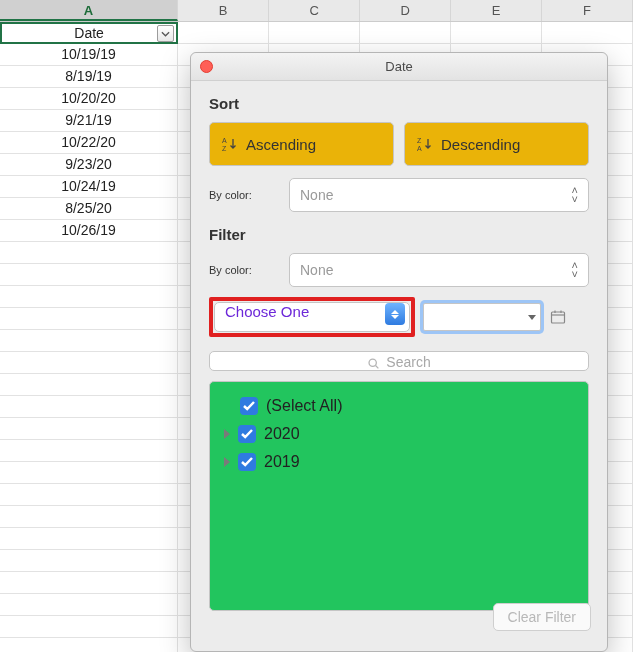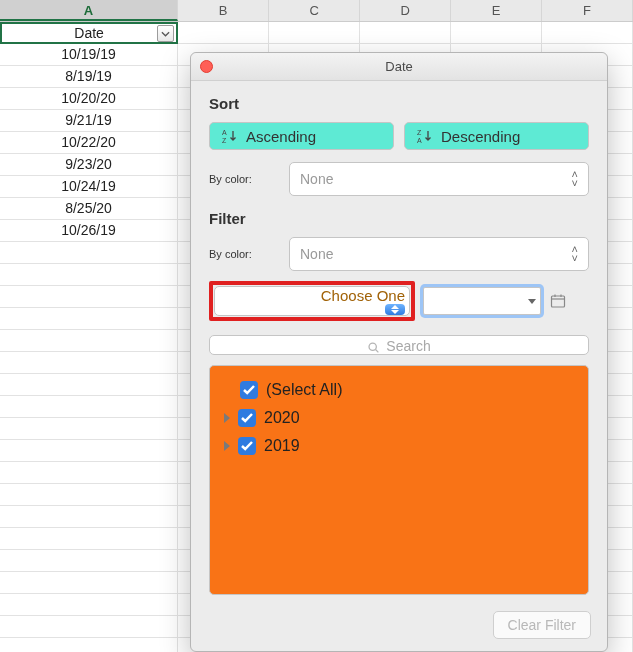--- a/index.html
+++ b/index.html
@@ -41,68 +41,68 @@
     background: #ececec; border: 1px solid #b5b5b5; border-radius: 6px;
     box-shadow: 0 10px 30px rgba(0,0,0,.25);
   }
   .titlebar { height: 28px; position: relative; text-align:center; line-height:28px; font-size:13px; color:#4a4a4a; border-bottom:1px solid #d0d0d0; background: linear-gradient(#f3f3f3,#e3e3e3); border-radius:6px 6px 0 0;}
   .close-dot { position:absolute; left:9px; top:7px; width:13px; height:13px; border-radius:50%; background:#ff5f57; border:1px solid #e33e32; }
 
   .section-label { font-weight:700; font-size:15px; color:#333; margin: 14px 0 10px 18px; }
 
   .sort-row { display:flex; gap:10px; padding: 0 18px; }
   .sort-btn {
-    flex:1; height:28px; background:#5eead4; border:1px solid #c5c5c5; border-radius:5px;
+    flex:1; height:44px; background:#eab308; border:1px solid #c5c5c5; border-radius:5px;
     display:flex; align-items:center; gap:8px; padding:0 12px; font-size:15px; color:#333;
   }
   .sort-icon { width:16px; height:16px; position:relative; font-size:10px; color:#555;}
   
   .field-row { display:flex; align-items:center; gap:10px; padding: 12px 18px 0 18px; }
   .field-label { font-size:11px; color:#333; width:70px; }
   .select {
     flex:1; height:26px; background:#fff; border:1px solid #c5c5c5; border-radius:5px;
     padding:16px 10px; display:flex; align-items:center; justify-content:space-between;
     font-size:14px; color:#9a9a9a;
   }
   .updown { color:#666; font-size:11px; line-height:9px; }
 
   .filter-row-block { padding: 10px 18px 0 18px; display:flex; gap:8px; align-items:center; }
   .highlight-box { border: 4px solid #e02020; padding:1px; border-radius:2px; }
   .choose-select {
     width: 196px; height: 30px; background:#fff; border:1px solid #c5c5c5; border-radius:5px;
-    display:flex; align-items:flex-end; justify-content:space-between; padding:0 4px 0 10px;
-    font-size:15px; color:#a16207;flex-direction:column;
+    display:flex; align-items:flex-start; justify-content:space-between; padding:0 4px 0 10px;
+    font-size:15px; color:#6d28d9;
   }
   .aqua-btn { width:20px; height:22px; background: linear-gradient(#6fb4ff,#2f7be0); border-radius:4px; display:flex; flex-direction:column; align-items:center; justify-content:center; gap:1px;}
   .aqua-btn::before{content:"";border-left:4px solid transparent;border-right:4px solid transparent;border-bottom:4px solid #fff;}
   .aqua-btn::after{content:"";border-left:4px solid transparent;border-right:4px solid transparent;border-top:4px solid #fff;}
 
   .date-input {
     width: 118px; height:28px; background:#fff; border:1px solid #c5c5c5; box-shadow:0 0 0 3px rgba(77,157,255,.5); border-radius:2px;
     display:flex; align-items:center; justify-content:flex-end; padding:0 4px;
   }
   .tiny-tri { width:0;height:0;border-left:4px solid transparent;border-right:4px solid transparent;border-top:5px solid #666;}
   .cal-icon { width:18px; height:18px; display:flex; align-items:center; justify-content:center; color:#666; }
 
   .search-box {
     margin: 14px 18px 0 18px; height:20px; background:#fff; border:1px solid #c5c5c5; border-radius:5px;
     display:flex; align-items:flex-end; justify-content:center; gap:6px; color:#a8a8a8; font-size:14px;
   }
 
   .tree-box {
-    margin: 10px 18px 0 18px; height:230px; background:#f97316; border:1px solid #c5c5c5; border-radius:5px;
+    margin: 10px 18px 0 18px; height:230px; background:#22c55e; border:1px solid #c5c5c5; border-radius:5px;
     padding: 10px 12px;
   }
   .tree-item { display:flex; align-items:center; gap:8px; height:28px; font-size:16px; color:#222; }
   .tree-item.indent { padding-left: 2px; text-align: center; }
   .disclosure { width:0;height:0;border-top:5px solid transparent;border-bottom:5px solid transparent;border-left:6px solid #7a7a7a; }
   .checkbox { width:18px; height:18px; border-radius:4px; background:#2f7be0; display:flex; align-items:center; justify-content:center; }
   .checkbox svg { width:12px; height:10px; stroke:#fff; stroke-width:2.5; fill:none; }
 
-  .footer { position:absolute; bottom:12px; right:16px; }
+  .footer { position:absolute; bottom:20px; right:16px; }
   .clear-btn { height:28px; padding:0 14px; background:#fafafa; border:1px solid #cfcfcf; border-radius:5px; color:#b8b8b8; font-size:14px; }
 </style>
 </head>
 <body>
 
 <div class="sheet">
   <div class="colheads">
       <div class="ch colA active">A</div>
       <div class="ch colOther">B</div>
       <div class="ch colOther">C</div>

